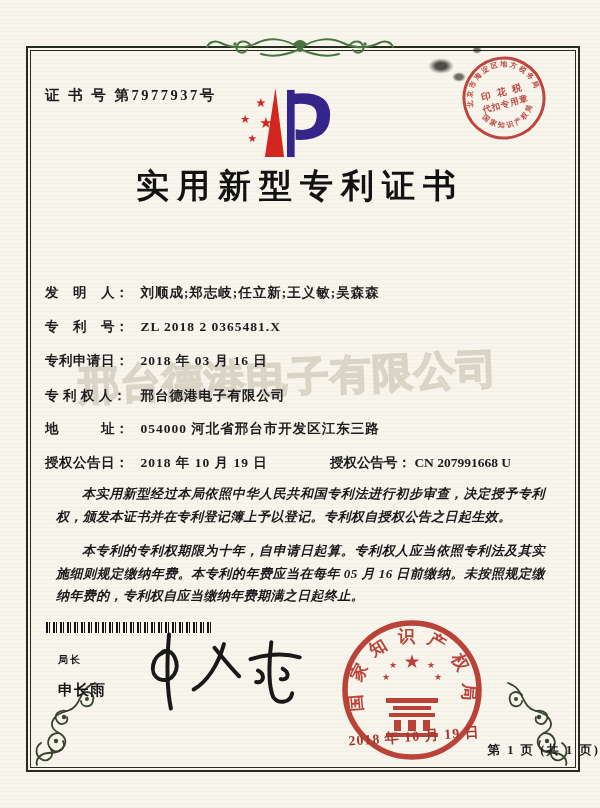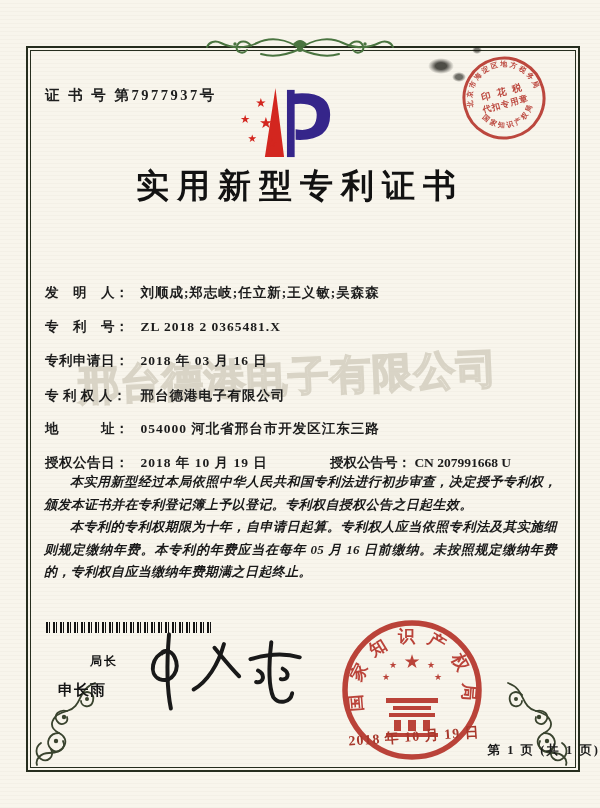--- a/index.html
+++ b/index.html
@@ -14,27 +14,27 @@
          color:#121212;letter-spacing:8px;}
   .watermark{position:absolute;left:78px;top:350px;white-space:nowrap;font-size:41px;font-weight:700;
          color:transparent;-webkit-text-stroke:1.6px #d4cfc0;letter-spacing:1px;transform:rotate(-2.4deg);
          opacity:.85;z-index:1;}
   .content{position:absolute;left:0;top:0;width:560px;height:808px;z-index:2;}
   .field{position:absolute;left:45px;font-size:13.5px;font-weight:700;color:#1c1c1c;white-space:nowrap;}
   .flabel{display:inline-block;width:92px;letter-spacing:.5px;}
   .fvalue{letter-spacing:1px;}
   .grantno{position:absolute;left:330px;font-size:13.5px;font-weight:700;color:#1c1c1c;}
   .paras{position:absolute;left:44px;top:471px;width:513px;}
-  .paras p{margin:0;text-indent:2em;font-size:13px;line-height:22.5px;color:#191919;text-align:justify;
+  .paras p{margin:12px;text-indent:2em;font-size:13px;line-height:22.5px;color:#191919;text-align:justify;
            font-style:italic;font-weight:600;letter-spacing:.4px;}
   .barcode{position:absolute;left:46px;top:622px;width:167px;height:11px;
            background:repeating-linear-gradient(90deg,#141414 0 2px,#f8f5ec 2px 3px,#141414 3px 4px,
            #f8f5ec 4px 7px,#141414 7px 9px,#f8f5ec 9px 10px,#141414 10px 11px,#f8f5ec 11px 14px);}
   .director-title{position:absolute;left:58px;top:653px;font-family:"Liberation Sans",sans-serif;
-           font-size:12px;font-weight:700;color:#151515;letter-spacing:2px;margin-left:32px;}
+           font-size:10px;font-weight:700;color:#151515;letter-spacing:2px;}
   .director-name{position:absolute;left:58px;top:681px;font-family:"Liberation Sans",sans-serif;
            font-size:15px;font-weight:700;color:#151515;letter-spacing:1px;}
   .signature{position:absolute;left:133px;top:626px;width:180px;height:92px;}
   .seal{position:absolute;left:330px;top:608px;width:164px;height:164px;mix-blend-mode:multiply;opacity:.93;}
   .seal-date{position:absolute;left:336px;top:728px;width:156px;text-align:center;font-size:14px;font-weight:700;
            color:#a8382c;letter-spacing:1px;transform:rotate(-4deg);z-index:3;}
   .tax-stamp{position:absolute;left:456px;top:50px;width:96px;height:96px;transform:rotate(-15deg);
            mix-blend-mode:multiply;opacity:.9;z-index:3;}
   .smudge{position:absolute;border-radius:50%;z-index:3;}
   .s1{left:428px;top:58px;width:26px;height:16px;background:radial-gradient(ellipse,rgba(20,20,15,.75) 0 30%,rgba(20,20,15,.25) 55%,transparent 70%);}

